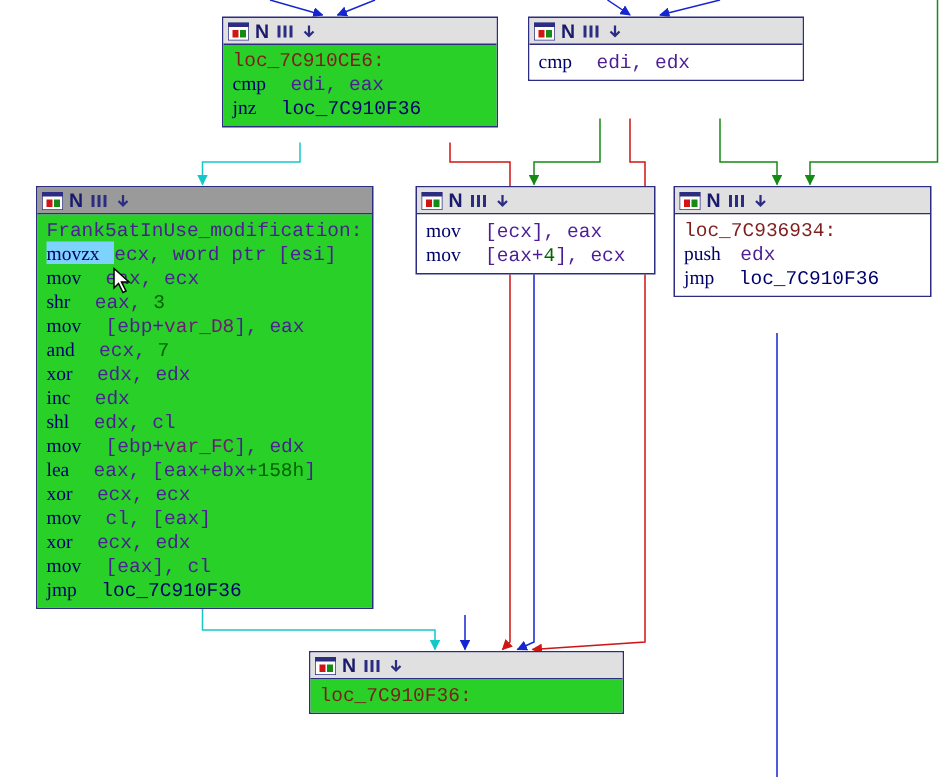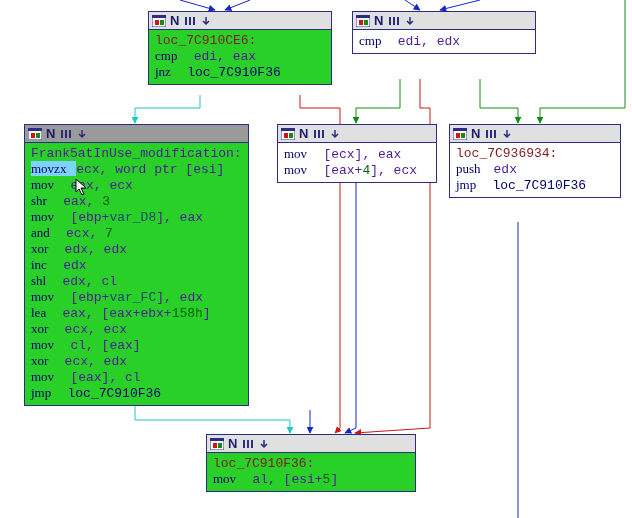--- a/index.html
+++ b/index.html
@@ -56,21 +56,21 @@
     padding: 3px 6px 4px 6px;
     line-height: 15px;
     white-space: pre;
   }
   .lbl  { color: #7f1d1d; margin-top: 18px; }
   .lbl2 { color: #4c1d95; }
   .mn   { color: #00006b; font-family: Liberation Serif, serif; }
   .op   { color: #4c1d95; }
   .num  { color: #006400; }
   .ref  { color: #00006b; }
-  .var  { color: #0c4a6e; }
+  .var  { color: #701a75; }
   .cursor {
     position: absolute;
     width: 14px;
     height: 20px;
     pointer-events: none;
   }
   .hl { background: #7dd3fc; }
 </style>
 </head>
 <body>
@@ -264,20 +264,20 @@
           <rect x="5" y="2" width="2" height="8" fill="#2c2c80"></rect>
           <rect x="9" y="2" width="2" height="8" fill="#2c2c80"></rect>
         </svg>
       </span>
       <span class="ticon">
         <svg width="10" height="12">
           <path d="M5,2 L5,8 M2,6 L5,9 L8,6" stroke="#2c2c80" fill="none" stroke-width="1.5"></path>
         </svg>
       </span>
     </div>
-    <div class="body"><div><span class="lbl">loc_7C910F36:</span></div><div><span class="mn">mov     </span><span class="op">al, [esi+</span><span class="num">5</span><span class="op">]</span></div></div>
+    <div class="body"><div><span class="lbl">loc_7C910F36:</span></div></div>
   </div>
 
 <div class="cursor" style="left: 75px; top: 178px;">
   <svg viewBox="0 0 14 20" width="14" height="20">
     <path d="M1,1 L1,14 L4,11 L7,17 L9,16 L6,10 L11,10 Z" fill="#fff" stroke="#000" stroke-width="1"></path>
   </svg>
 </div>
 
 </body></html>

